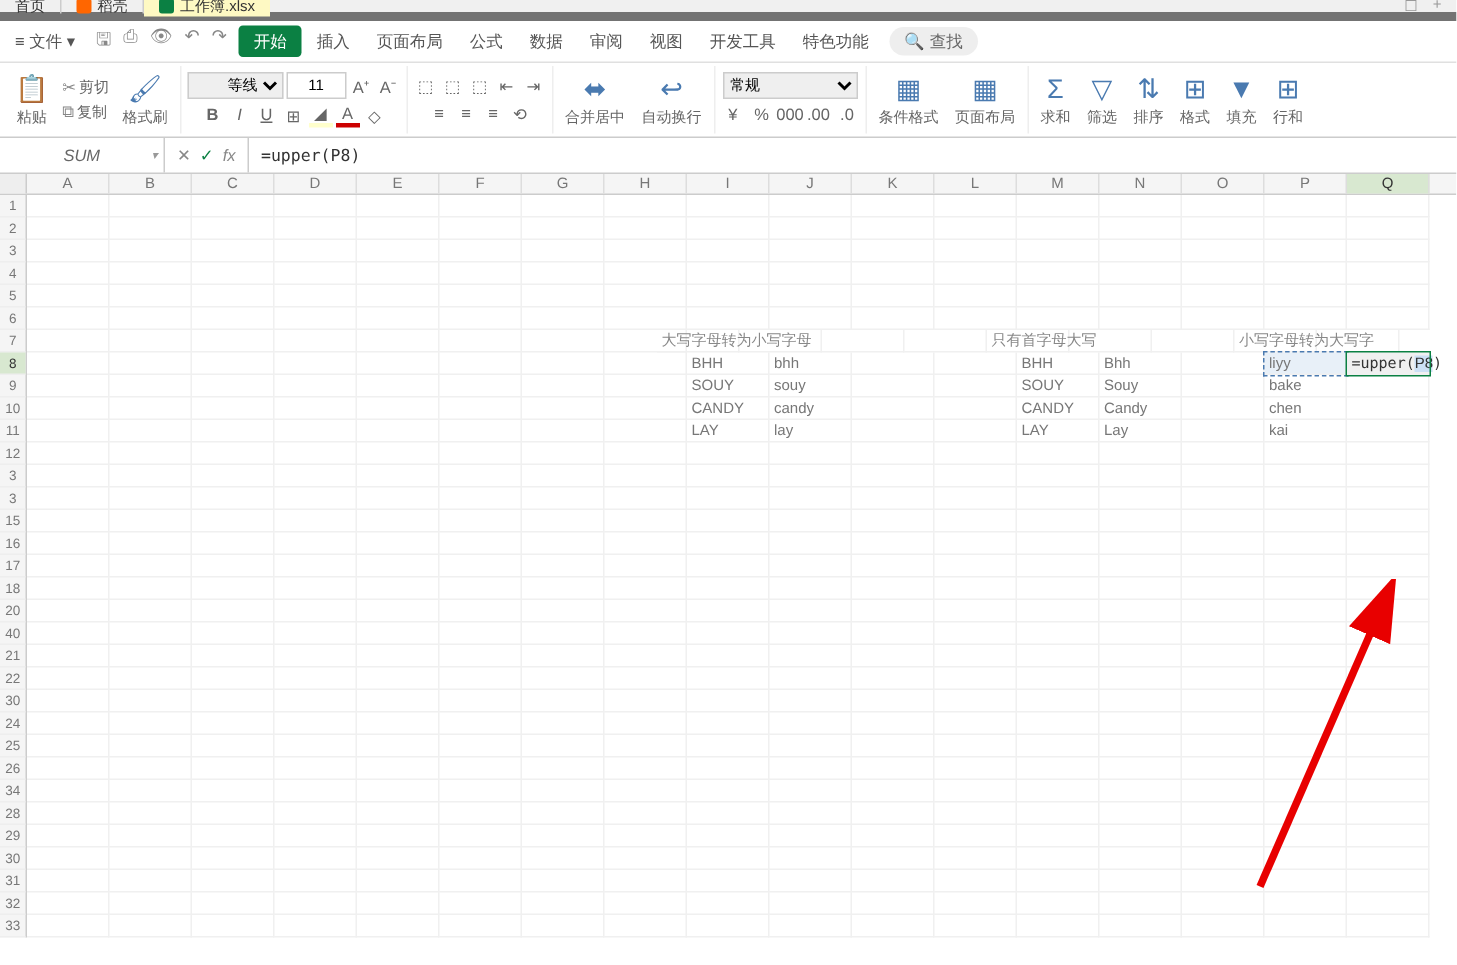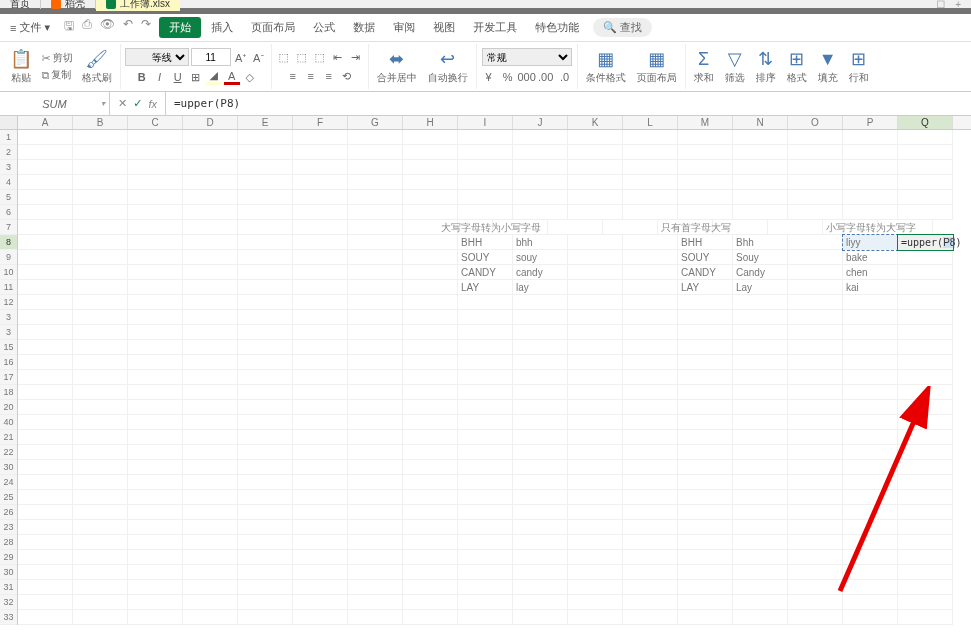--- a/index.html
+++ b/index.html
@@ -287,21 +287,21 @@
         <div class="row-h">17</div>
         <div class="row-h">18</div>
         <div class="row-h">20</div>
         <div class="row-h">40</div>
         <div class="row-h">21</div>
         <div class="row-h">22</div>
         <div class="row-h">30</div>
         <div class="row-h">24</div>
         <div class="row-h">25</div>
         <div class="row-h">26</div>
-        <div class="row-h">23</div>
+        <div class="row-h">34</div>
         <div class="row-h">28</div>
         <div class="row-h">29</div>
         <div class="row-h">30</div>
         <div class="row-h">31</div>
         <div class="row-h">32</div>
         <div class="row-h">33</div>
       </div>
     <div class="cells">
         <div class="cell-row">
           <div class="cell"></div>

